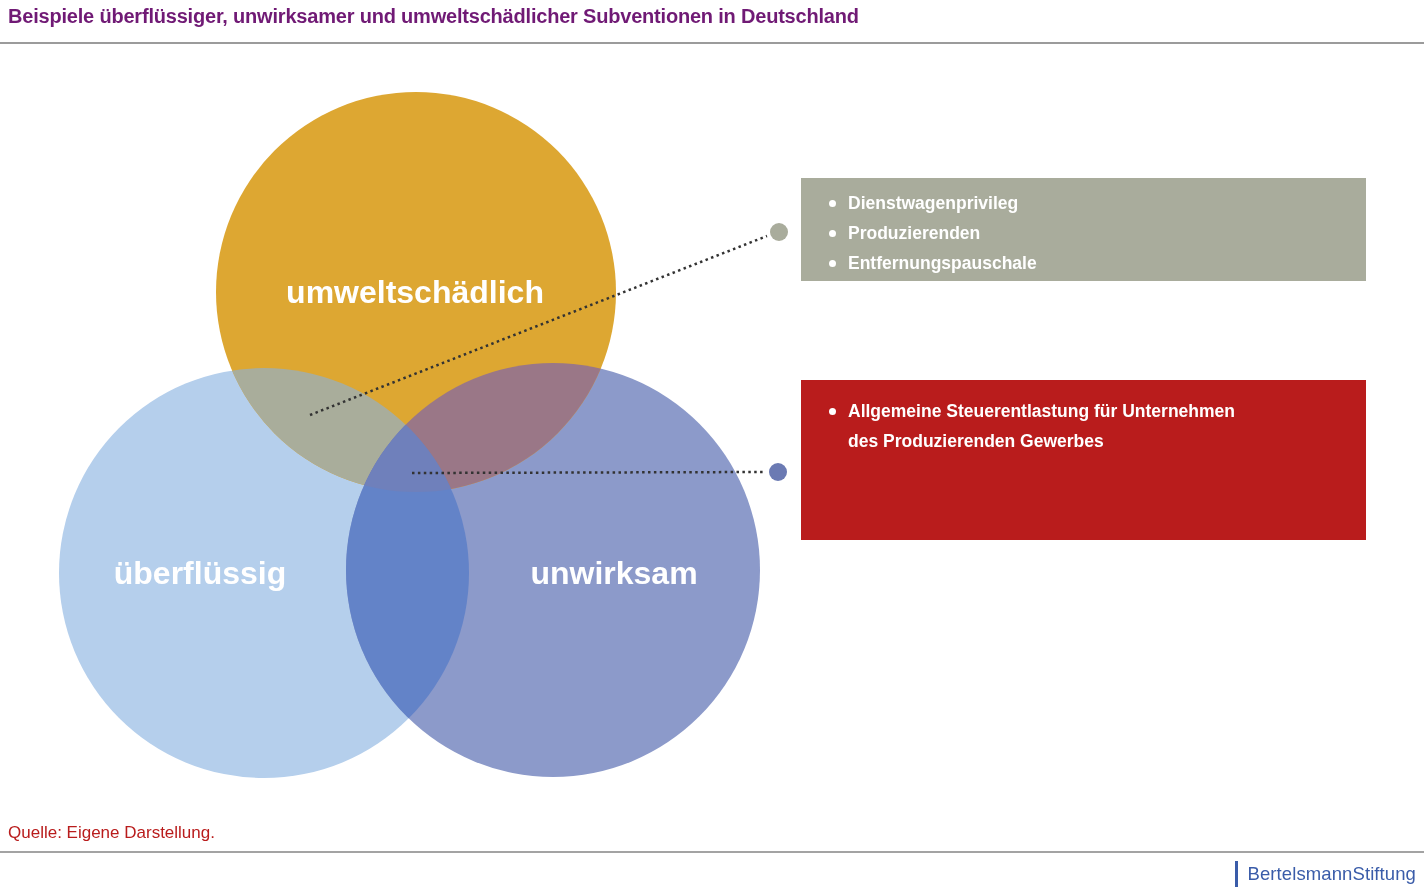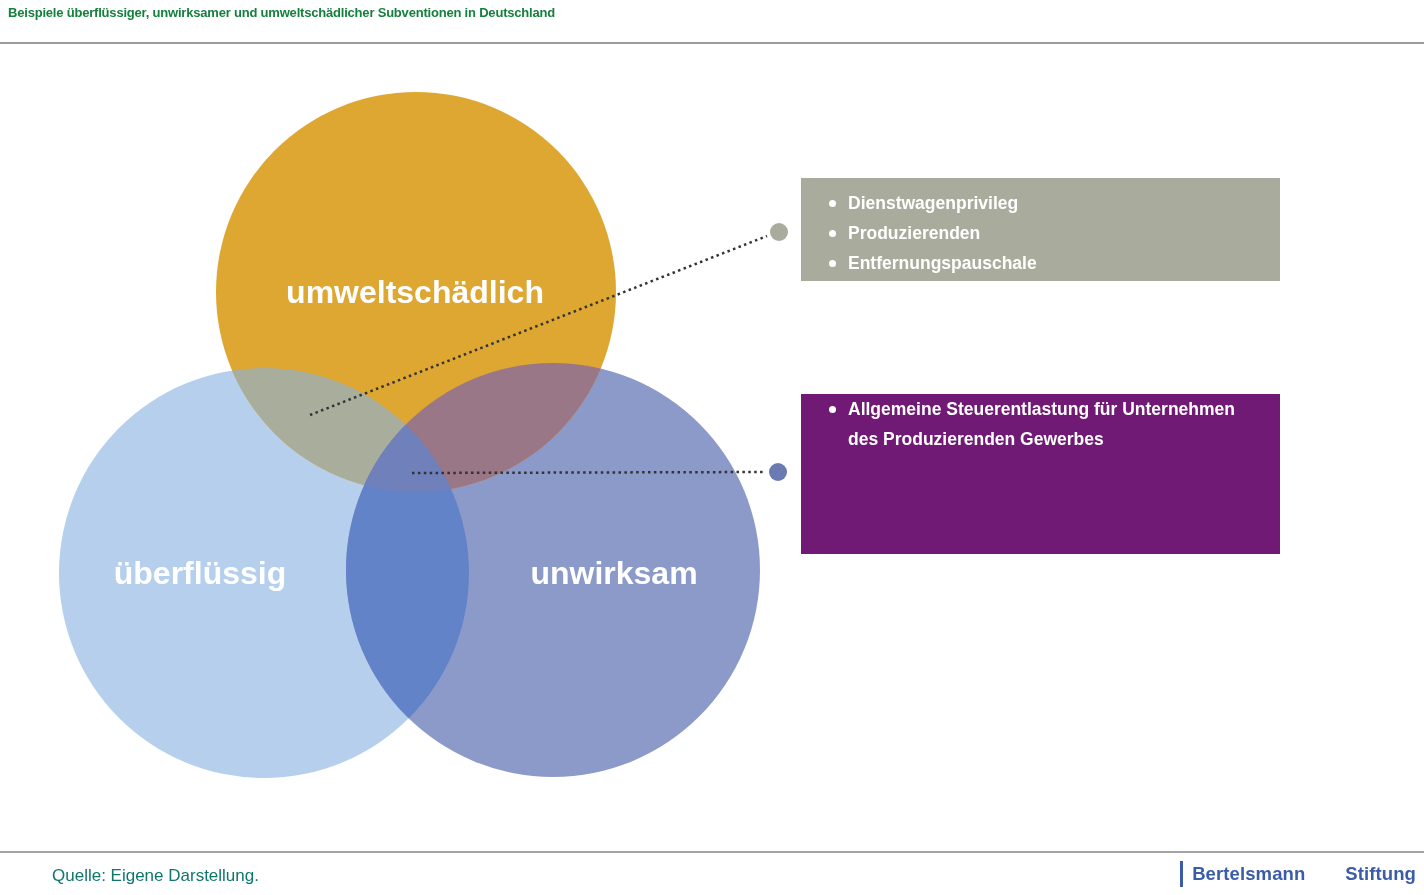--- a/index.html
+++ b/index.html
@@ -1,58 +1,58 @@
 <!DOCTYPE html>
 <html><head>
 <meta charset="utf-8">
 <style>
   * { margin: 0; padding: 0; box-sizing: border-box; }
   body { background: #ffffff; font-family: "Liberation Sans", "DejaVu Sans", sans-serif; }
   .page { position: relative; width: 1424px; height: 895px; background: #ffffff; overflow: hidden; }
 
   .title {
     position: absolute; left: 8px; top: 5px;
-    font-size: 13px; font-weight: bold; color: #15803d; letter-spacing: -0.2px;
+    font-size: 20px; font-weight: bold; color: #701a75; letter-spacing: -0.2px;
   }
   .rule-top {
     position: absolute; left: 0; top: 42px; width: 1424px; height: 2px; background: #9b9b9b;
   }
 
   .venn-svg { position: absolute; left: 0; top: 0; }
 
   .callout {
-    position: absolute; left: 801px; width: 479px;
+    position: absolute; left: 801px; width: 565px;
     padding: 11px 18px 11px 28px;
     color: #ffffff;
   }
   .callout-1 { top: 178px; height: 103px; background: #a9ac9c; padding-top: 10px; }
-  .callout-2 { top: 394px; height: 160px; background: #701a75; padding-top: 0; }
+  .callout-2 { top: 380px; height: 160px; background: #b91c1c; padding-top: 16px; }
   .callout ul { list-style: none; }
   .callout li { display: flex; align-items: flex-start; }
   .co-bullet {
     width: 7px; height: 7px; border-radius: 50%; background: #ffffff;
     flex: 0 0 auto; margin: 12px 12px 0 0;
   }
   .co-text {
     font-size: 17.5px; font-weight: bold; line-height: 30px; white-space: pre-line;
   }
 
   .rule-bottom {
     position: absolute; left: 0; top: 851px; width: 1424px; height: 2px; background: #a3a3a3;
   }
   .source {
-    position: absolute; left: 8px; top: 866px; font-size: 17px; color: #0f766e; margin-left: 44px;
+    position: absolute; left: 8px; top: 823px; font-size: 17px; color: #b91c1c;
   }
   .logo {
     position: absolute; right: 8px; top: 861px; display: flex; align-items: center;
     color: #3a5ca9; font-size: 18.5px;
   }
   .logo-bar { width: 3px; height: 26px; background: #3a5ca9; margin-right: 9px; }
-  .logo-part1 { font-weight: bold; letter-spacing: 0.1px; }
-  .logo-part2 { font-weight: bold; letter-spacing: 0.1px; padding-left: 40px; }
+  .logo-part1 { font-weight: normal; letter-spacing: 0.1px; }
+  .logo-part2 { font-weight: normal; letter-spacing: 0.1px; }
 </style>
 </head>
 <body>
 
 <div class="page">
 
   <div class="title">Beispiele überflüssiger, unwirksamer und umweltschädlicher Subventionen in Deutschland</div>
   <div class="rule-top"></div>
 
   <svg class="venn-svg" width="1424" height="895" viewBox="0 0 1424 895">

